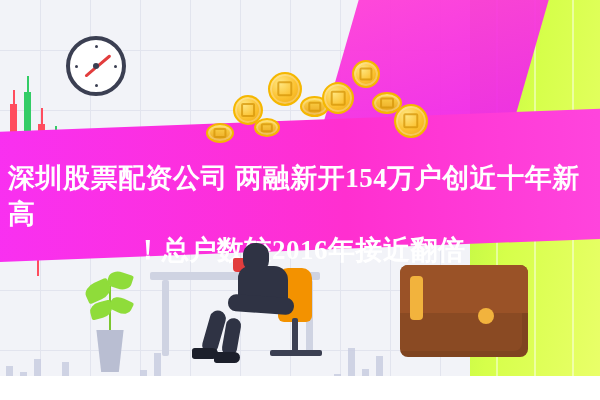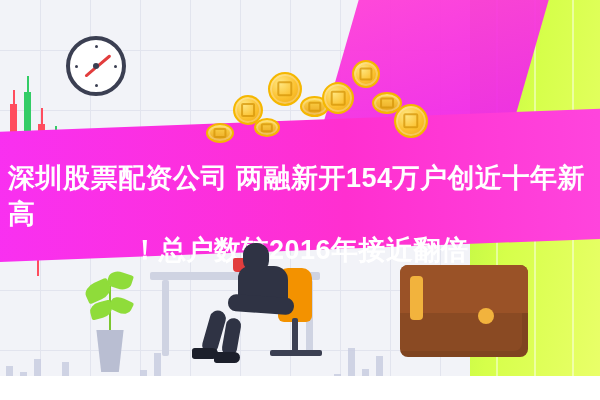--- a/index.html
+++ b/index.html
@@ -5,21 +5,21 @@
   html, body {
     margin: 0;
     padding: 0;
     background: #ffffff;
   }
   #stage {
     position: relative;
     width: 600px;
     height: 376px;
     overflow: hidden;
-    font-family: Liberation Sans, sans-serif;
+    font-family: Liberation Serif, serif;
     background: #f4f5f9;
   }
 
   
   .bg-base {
     position: absolute;
     inset: 0;
     background: #f2f3f8;
   }
 

